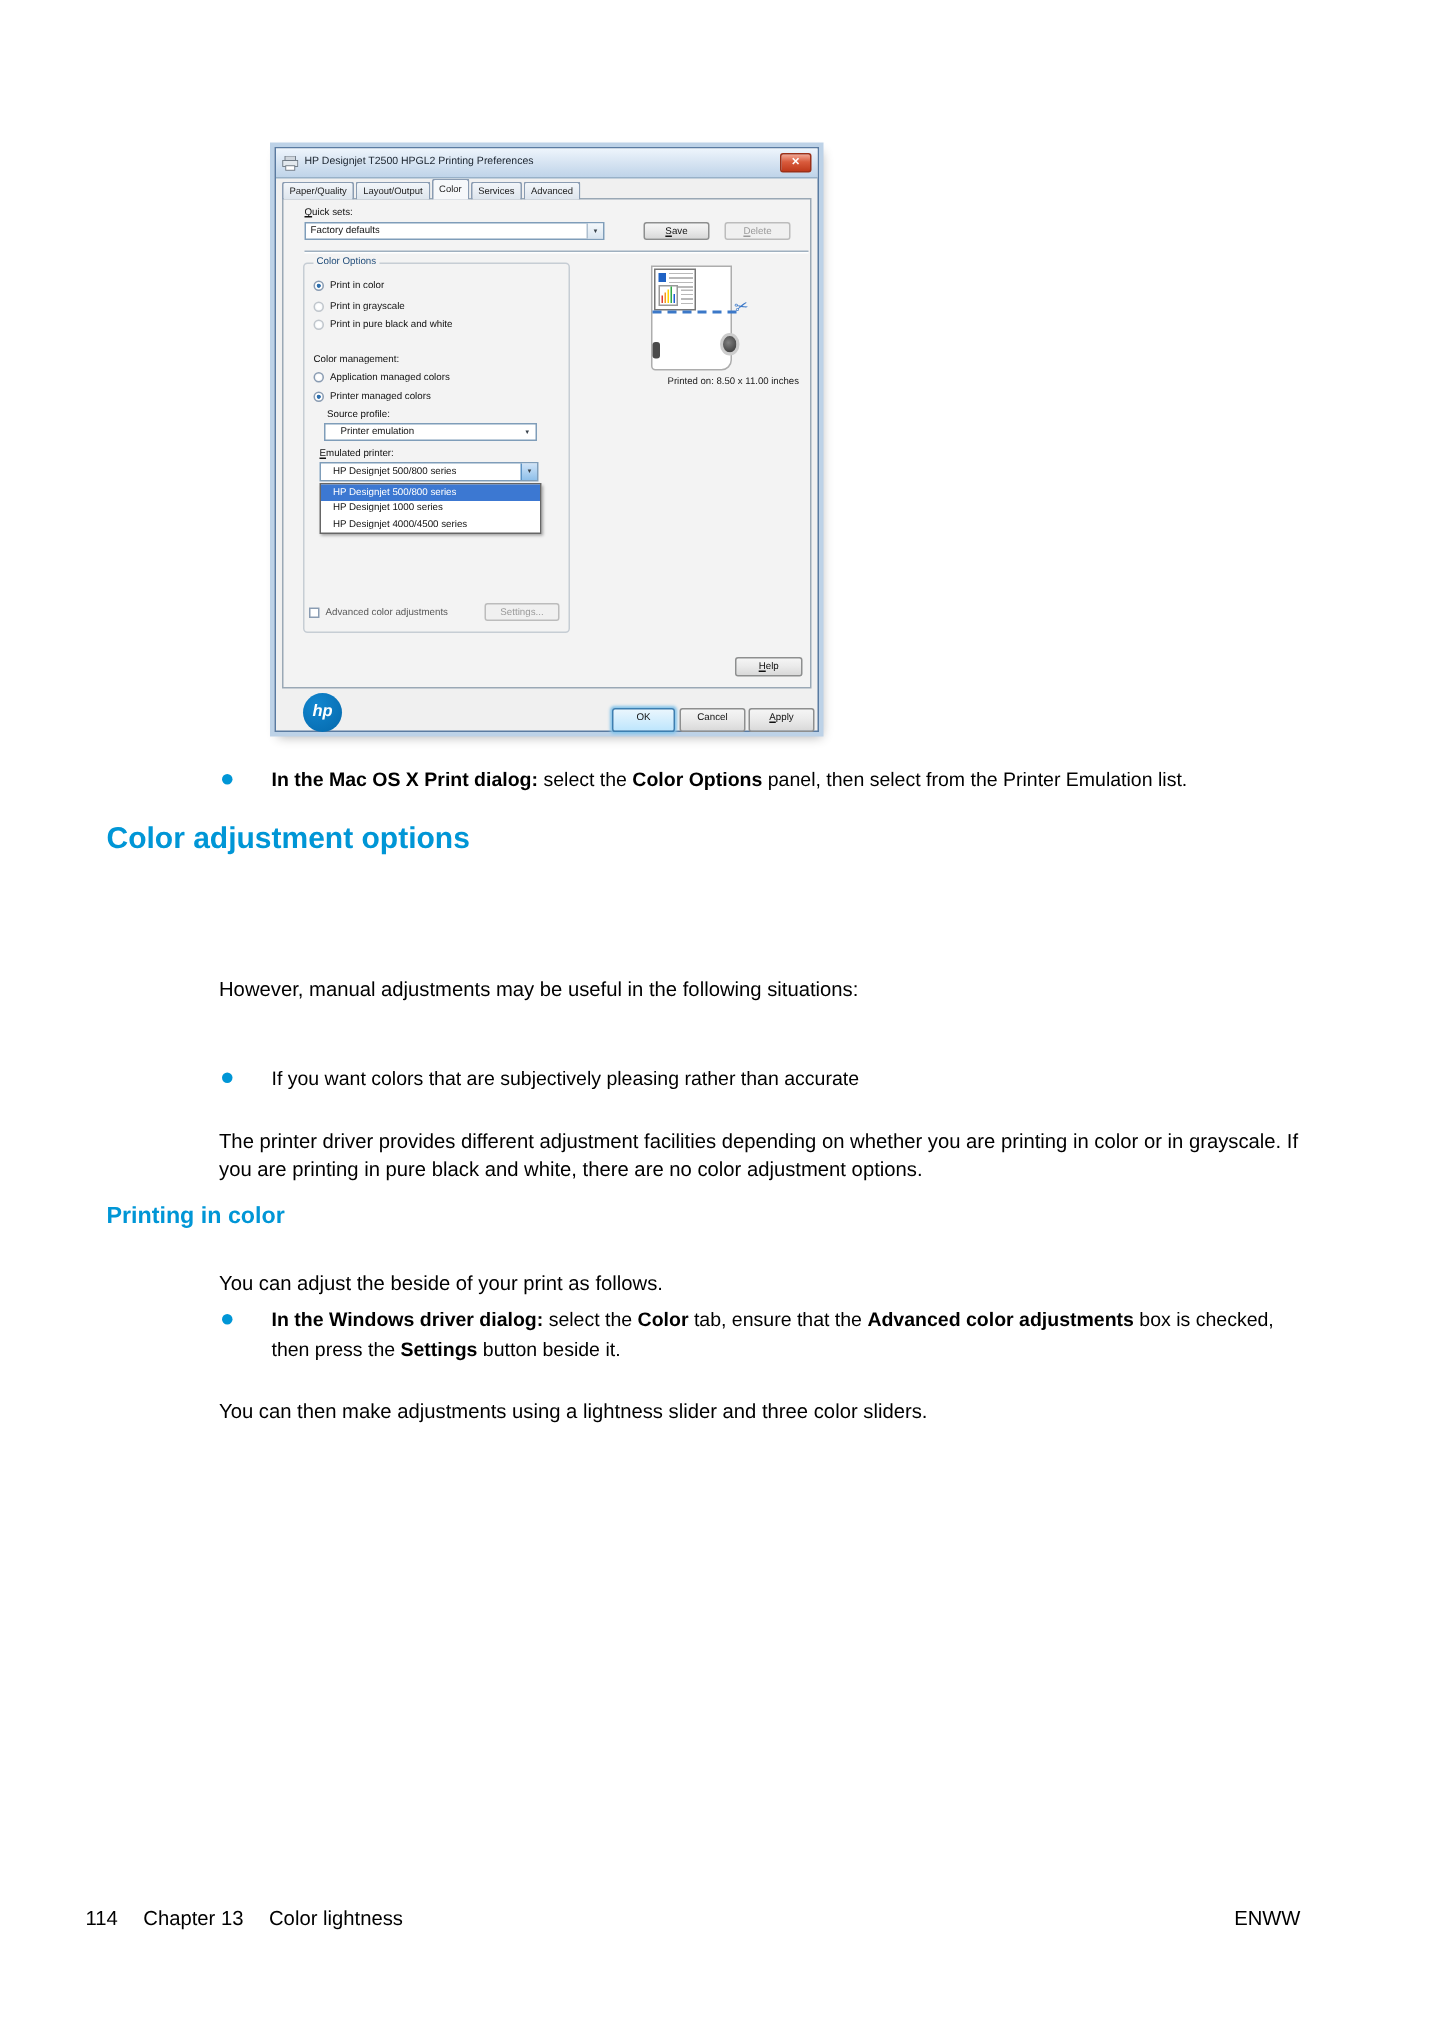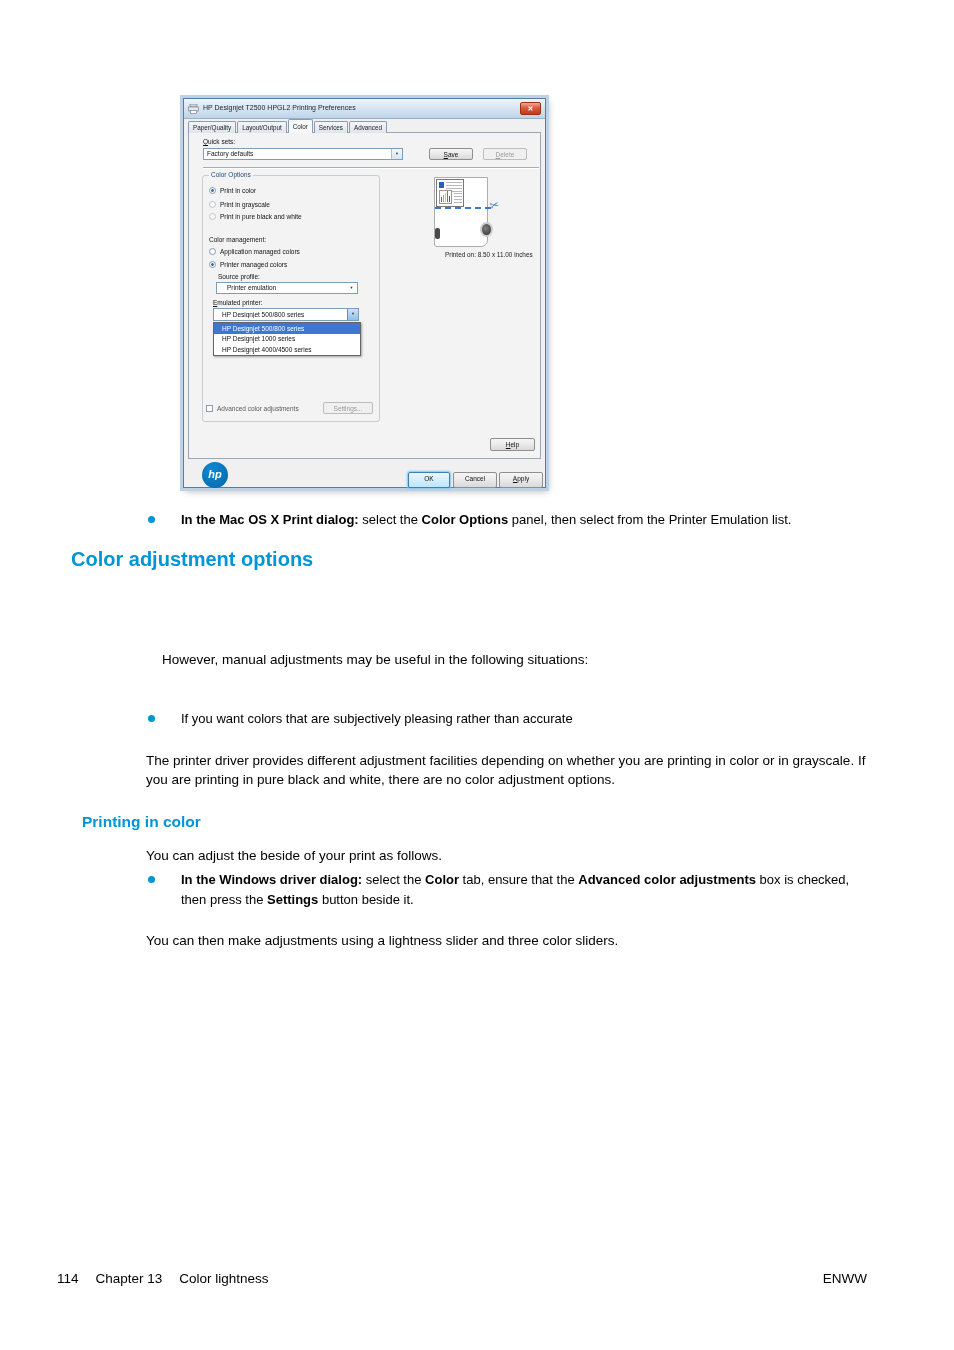--- a/index.html
+++ b/index.html
@@ -5,21 +5,21 @@
   html,body{margin:0;padding:0;background:#fff;}
   .page{position:relative;width:954px;height:1350px;background:#ffffff;
         font-family:"Liberation Sans",sans-serif;color:#000;overflow:hidden;}
 
   
   .doc-p{position:absolute;left:146px;width:724px;font-size:13.5px;line-height:19.8px;}
   .doc-bullet{position:absolute;left:148px;width:722px;display:flex;font-size:13px;line-height:19.8px;}
   .dot{flex:0 0 7px;width:7px;height:7px;border-radius:50%;background:#0096d6;margin:6px 26px 0 0;}
   .b{font-weight:bold;}
   .h1{position:absolute;left:71px;top:548px;margin:0;font-size:20px;font-weight:bold;color:#0096d6;}
-  .h2{position:absolute;left:71px;top:802px;margin:11px;font-size:15.5px;font-weight:bold;color:#0096d6;}
+  .h2{position:absolute;left:71px;top:802px;margin:0;font-size:15.5px;font-weight:bold;color:#0096d6;}
   .footer-left{position:absolute;left:57px;top:1271px;font-size:13.5px;}
   .footer-left span{margin-right:17px;}
   .footer-right{position:absolute;right:87px;top:1271px;font-size:13.5px;}
 
   
   .dialog{position:absolute;left:183px;top:98px;width:363px;height:390px;box-sizing:border-box;
           background:#f0f0f0;border:1px solid #5a7ba1;
           box-shadow:0 0 0 3px #bdd2e7,2px 3px 7px rgba(0,0,0,.3);
           font-size:6.5px;line-height:1.2;}
   .titlebar{display:flex;align-items:center;height:19px;padding:0 4px;
@@ -204,21 +204,21 @@
     <div class="btn acc dlg-bottom-btn" style="left:315px;top:373px;width:42px;">Apply</div>
   </div>
 
   <div class="doc-bullet" style="top:510px;">
     <span class="dot"></span>
     <span><span class="b">In the Mac OS X Print dialog:</span><span> select the </span><span class="b">Color Options</span><span> panel, then select from the Printer Emulation list.</span></span>
   </div>
 
   <h1 class="h1">Color adjustment options</h1>
 
-  <p class="doc-p" style="top:636px;margin-left:16px;">However, manual adjustments may be useful in the following situations:</p>
+  <p class="doc-p" style="top:636px;">However, manual adjustments may be useful in the following situations:</p>
 
   <div class="doc-bullet" style="top:709px;">
     <span class="dot"></span>
     <span>If you want colors that are subjectively pleasing rather than accurate</span>
   </div>
 
   <p class="doc-p" style="top:737px;">The printer driver provides different adjustment facilities depending on whether you are printing in color or in grayscale. If you are printing in pure black and white, there are no color adjustment options.</p>
 
   <h2 class="h2">Printing in color</h2>
 

